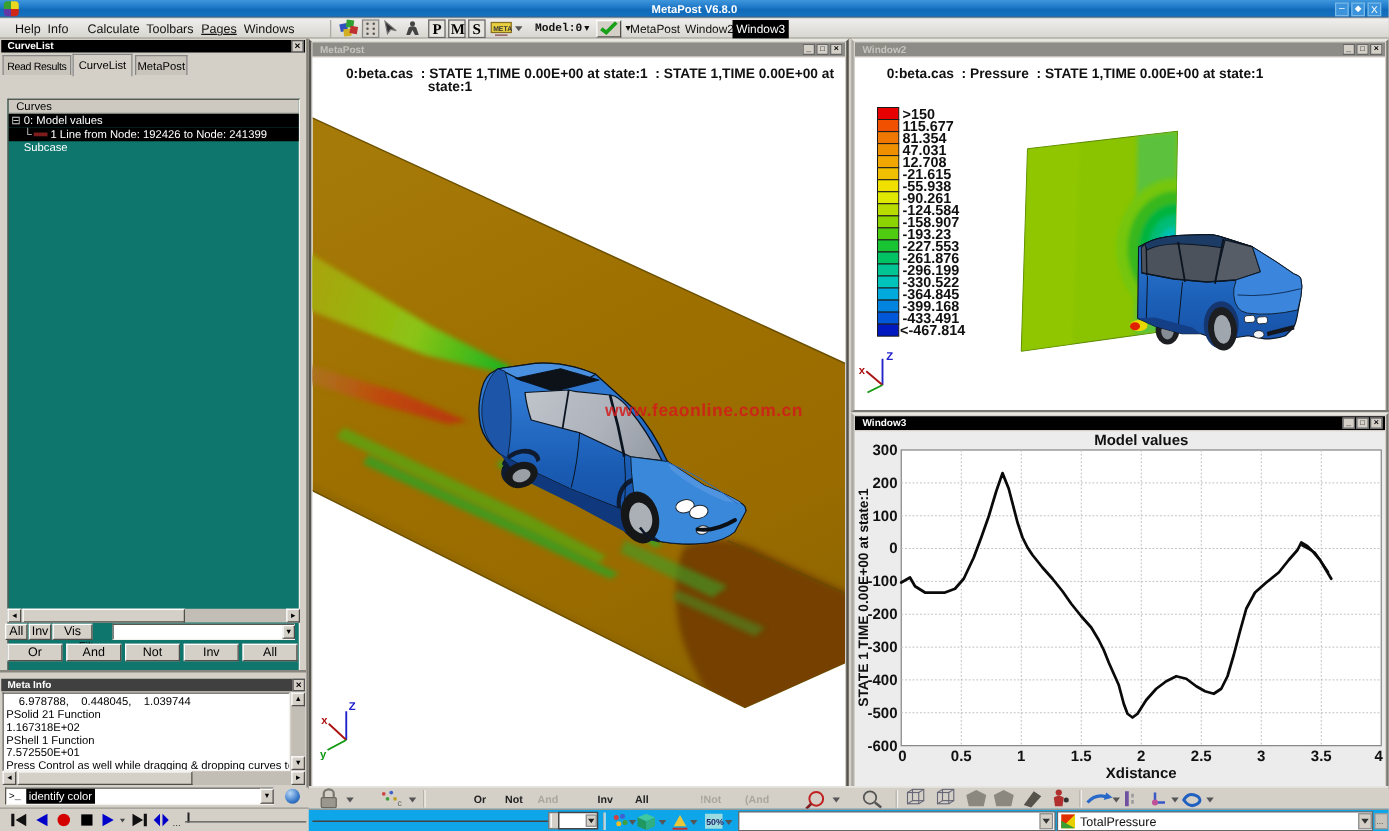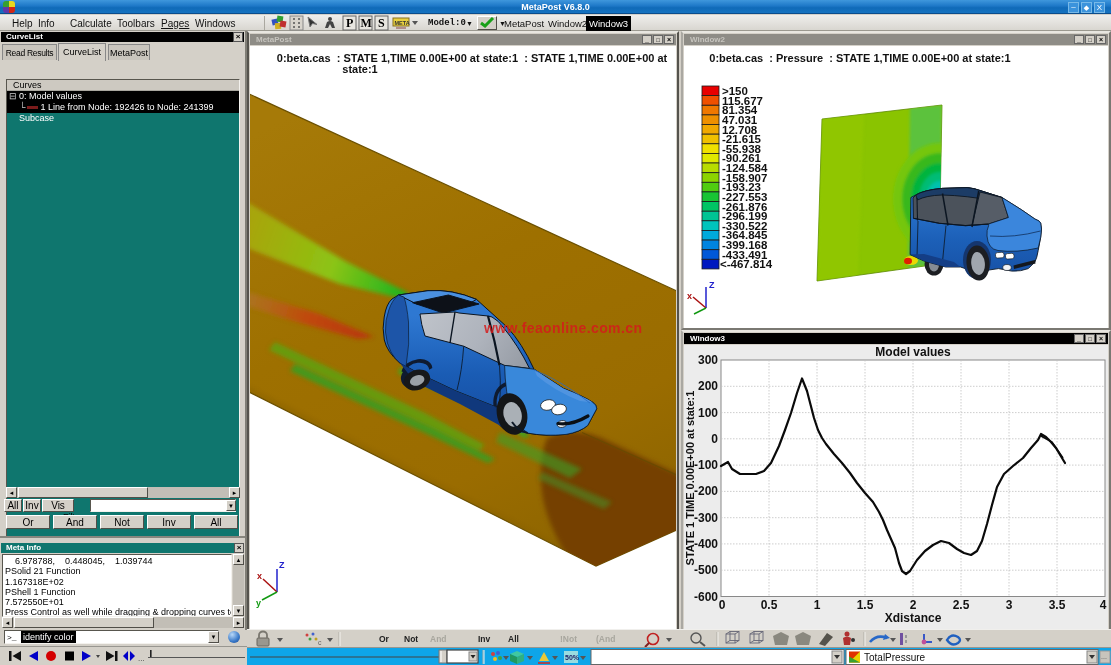--- a/index.html
+++ b/index.html
@@ -105,21 +105,21 @@
 
  <div class="abs" style="left:4px;top:484px;width:240px;height:15px;">
   <span class="abs btn" style="left:2px;top:0;width:44px;height:14px;line-height:13px;">Or</span>
   <span class="abs btn" style="left:49px;top:0;width:44px;height:14px;line-height:13px;">And</span>
   <span class="abs btn" style="left:96px;top:0;width:44px;height:14px;line-height:13px;">Not</span>
   <span class="abs btn" style="left:143px;top:0;width:44px;height:14px;line-height:13px;">Inv</span>
   <span class="abs btn" style="left:190px;top:0;width:44px;height:14px;line-height:13px;">All</span>
  </div>
 
  <div class="abs" style="left:0;top:505px;width:245px;height:94px;border-top:2px solid #88867e;background:#d4d0c8;">
-  <div class="abs" style="left:1px;top:5px;width:243px;height:10px;background:#0f766e;color:#fff;font-size:8px;font-weight:bold;padding-left:5px;line-height:10px;">Meta Info</div>
+  <div class="abs" style="left:1px;top:5px;width:243px;height:10px;background:#404040;color:#fff;font-size:8px;font-weight:bold;padding-left:5px;line-height:10px;">Meta Info</div>
   <div class="abs" style="left:234px;top:5px;width:10px;height:10px;background:#d4d0c8;border:1px solid #555;font-size:8px;line-height:8px;text-align:center;font-weight:bold;">×</div>
   <div class="abs sunken" style="left:2px;top:16px;width:230px;height:63px;background:#fff;font-size:9px;line-height:10.3px;padding:1px 0 0 2px;white-space:nowrap;overflow:hidden;">
 &nbsp;&nbsp;&nbsp;&nbsp;6.978788,&nbsp;&nbsp;&nbsp;&nbsp;0.448045,&nbsp;&nbsp;&nbsp;&nbsp;1.039744<br>
 PSolid 21 Function<br>
 1.167318E+02<br>
 PShell 1 Function<br>
 7.572550E+01<br>
 Press Control as well while dragging &amp; dropping curves to co</div>
   <div class="abs" style="left:233px;top:16px;width:11px;height:62px;background:#c2beb6;">
     <div class="abs btn" style="left:0;top:0;width:11px;height:11px;font-size:6px;line-height:10px;">▲</div>

